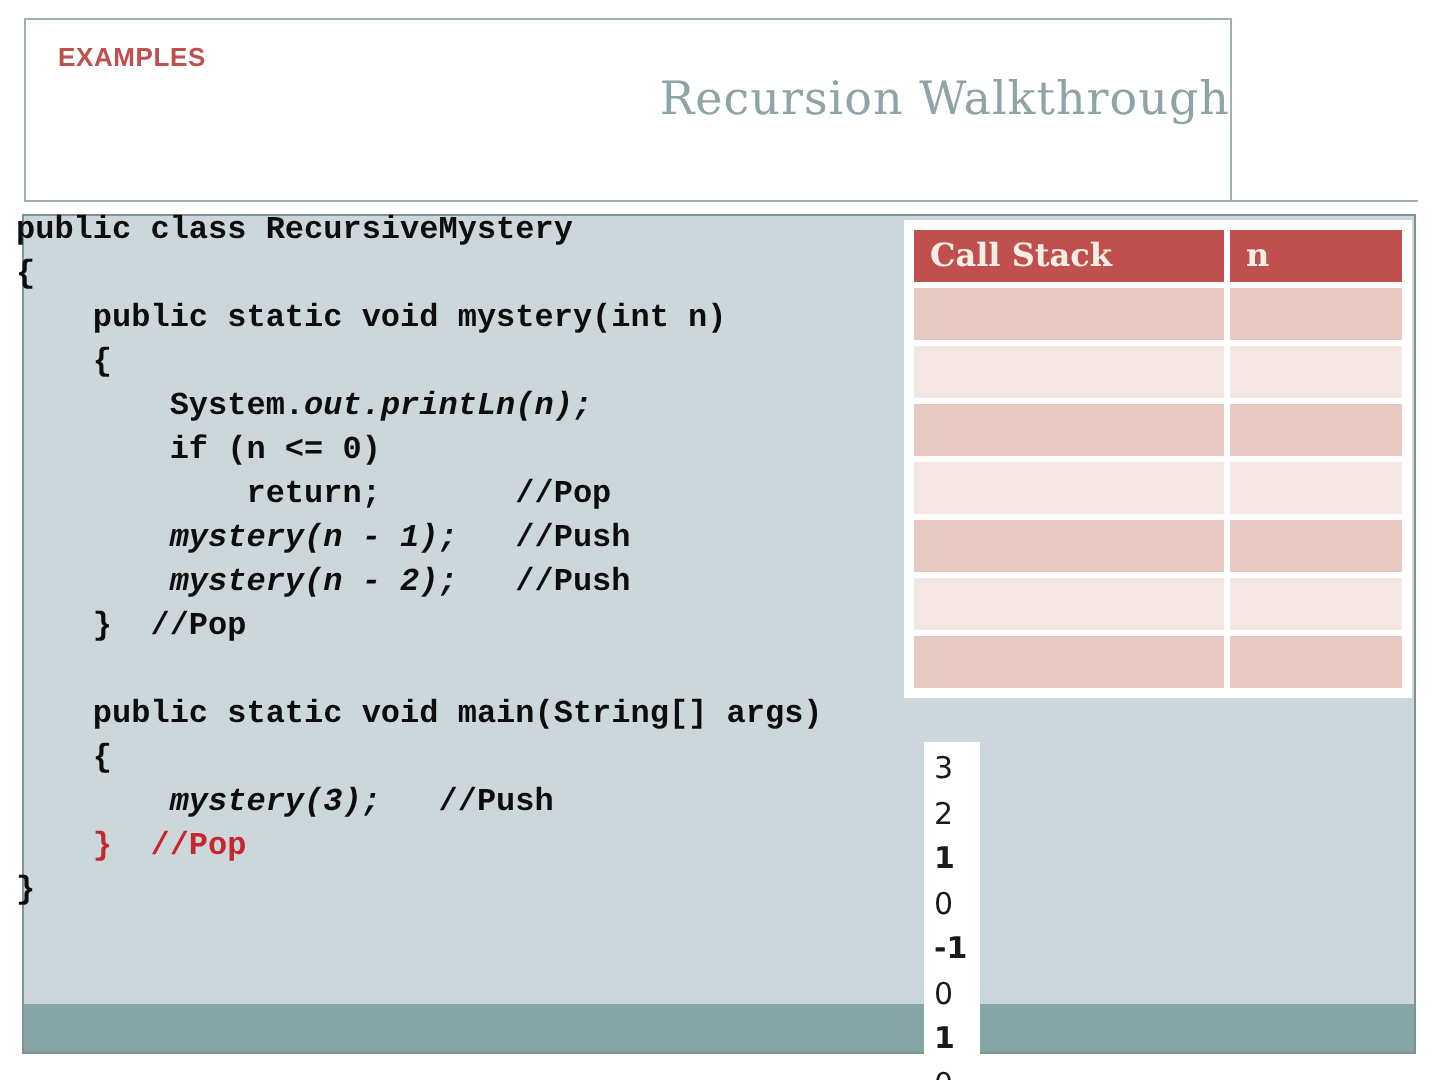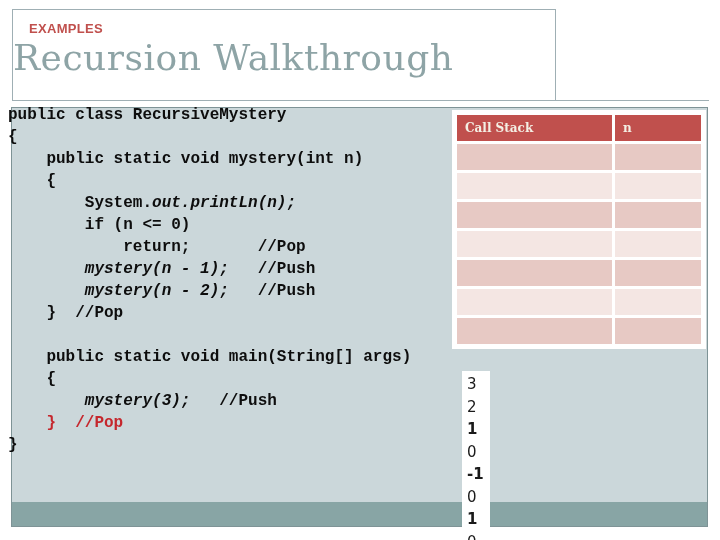--- a/index.html
+++ b/index.html
@@ -12,34 +12,34 @@
     --code-red:#C5272D;
     --border-gray:#9FAFB4;
     --box-border:#7E9396;
   }
   html,body{margin:0;padding:0;}
   body{
     width:720px;height:540px;position:relative;overflow:hidden;
     background:#ffffff;font-family:"Liberation Sans",sans-serif;
   }
   .header-box{
-    position:absolute;left:12px;top:9px;width:544px;height:91px;
+    position:absolute;left:12px;top:9px;width:604px;height:91px;
     box-sizing:border-box;background:#ffffff;
     border:1px solid var(--border-gray);border-bottom:none;
-    text-align:left;
+    text-align:right;
   }
   .eyebrow{
     position:absolute;left:16px;top:11px;
     font-size:13px;font-weight:bold;letter-spacing:0.3px;
     color:var(--accent);
   }
   .title{
     margin:0;padding-top:27px;
     font-family:"DejaVu Serif",serif;font-weight:400;
-    font-size:36px;color:var(--title-color);letter-spacing:0.5px;
+    font-size:23px;color:var(--title-color);letter-spacing:0.5px;
   }
   .title-underline{
     position:absolute;left:12px;top:100px;width:697px;height:1px;
     background:var(--border-gray);
   }
   .content-panel{
     position:absolute;left:11px;top:107px;width:697px;height:420px;
     box-sizing:border-box;background:var(--content-bg);
     border:1px solid var(--box-border);
   }
@@ -57,21 +57,21 @@
   .code-line.red{color:var(--code-red);}
   .stack-table{
     position:absolute;left:452px;top:110px;width:254px;
     box-sizing:border-box;background:#ffffff;padding:5px;
   }
   .table-grid{
     display:grid;grid-template-columns:155px 86px;gap:3px;
   }
   .th{
     background:var(--accent);color:#F3EFE4;height:26px;line-height:26px;
-    font-family:"DejaVu Serif",serif;font-weight:bold;font-size:12px;
+    font-family:"DejaVu Serif",serif;font-weight:bold;font-size:16px;
     padding-left:8px;box-sizing:border-box;
   }
   .tcell{height:26px;}
   .tcell.dark{background:var(--row-dark);}
   .tcell.light{background:var(--row-light);}
   .output-column{
     position:absolute;left:462px;top:371px;width:28px;height:182px;
     background:#ffffff;padding:2px 0 0 5px;box-sizing:border-box;
     font-family:"DejaVu Sans",sans-serif;font-size:15px;color:#1a1a1a;
   }

